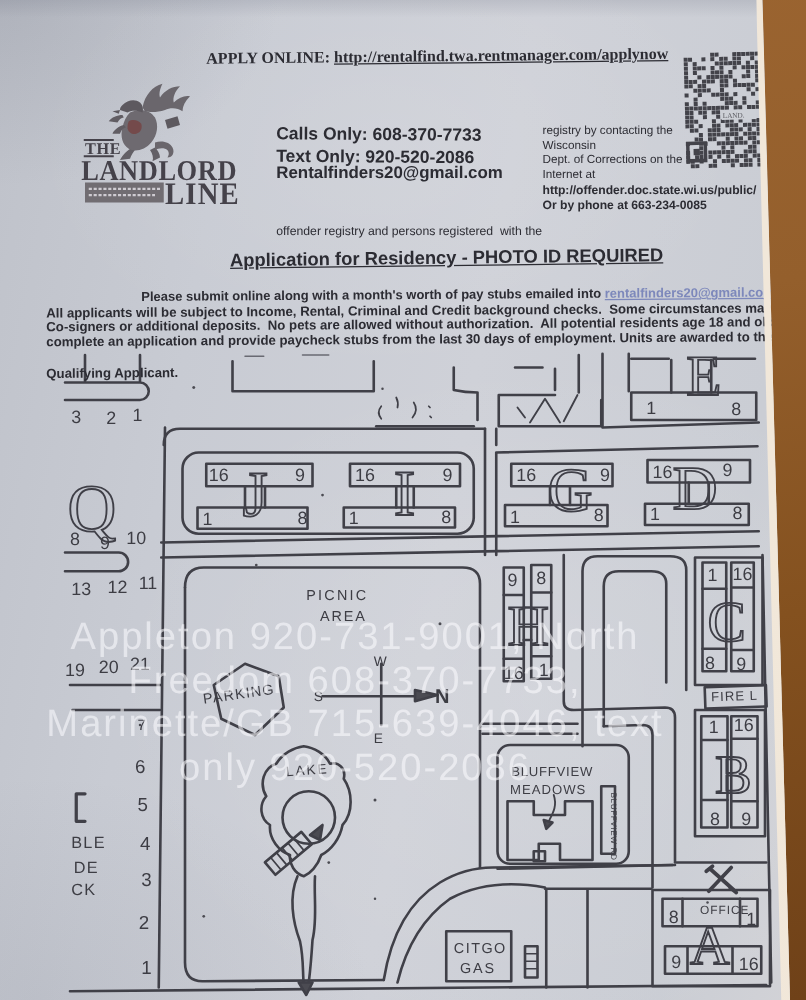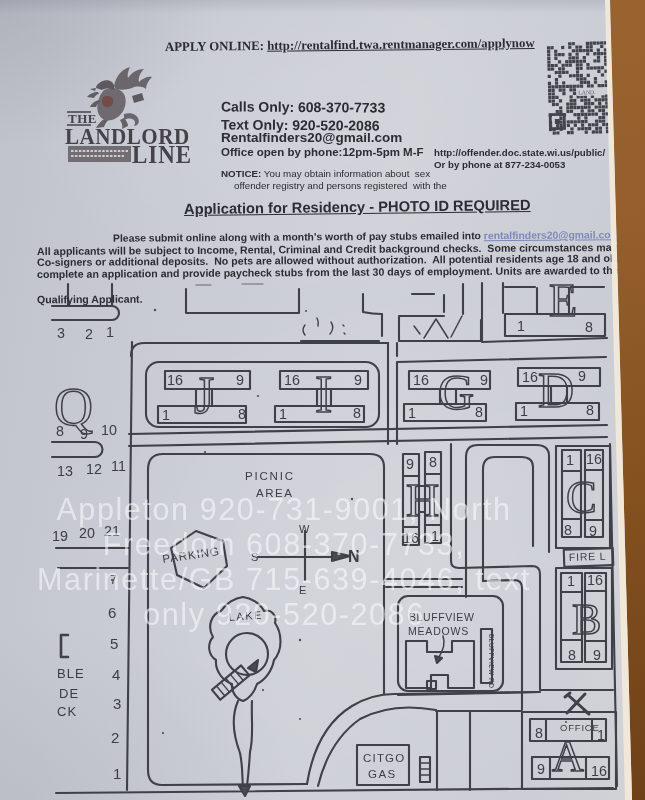--- a/index.html
+++ b/index.html
@@ -214,25 +214,24 @@
 <text x="59" y="698" font-size="13" letter-spacing="1">DE</text>
 <text x="57" y="716" font-size="13" letter-spacing="1">CK</text>
 <text x="489" y="634" font-size="6.5" letter-spacing="0.5" transform="rotate(90 489 634)">BLUFFVIEW RD</text>
 </g>
 </svg>
 
  <div class="t ser" style="left:165px;top:38px;font-size:12.8px;font-weight:bold;transform:rotate(-0.6deg)">APPLY ONLINE: <span style="text-decoration:underline">http://rentalfind.twa.rentmanager.com/applynow</span></div>
  <div class="t" style="left:221px;top:99px;font-size:14px;font-weight:bold;transform:rotate(0.4deg)">Calls Only: 608-370-7733</div>
  <div class="t" style="left:221px;top:117px;font-size:14px;font-weight:bold;transform:rotate(0.4deg)">Text Only: 920-520-2086</div>
  <div class="t" style="left:221px;top:130px;font-size:13.5px;font-weight:bold;">Rentalfinders20@gmail.com</div>
- <div class="t" style="left:221px;top:146px;font-size:11.5px;font-weight:bold;">Office open by phone:12pm-5pm M-F</div>
- <div class="t" style="left:221px;top:168px;font-size:9.8px;"><b>NOTICE:</b> You may obtain information about&nbsp; sex</div>
- <div class="t" style="left:234px;top:180px;font-size:9.8px;text-align:right;">offender registry and persons registered&nbsp; with the</div>
+ <div class="t" style="left:221px;top:180px;font-size:9.8px;text-align:right;">offender registry and persons registered&nbsp; with the</div>
+ <div class="t" style="left:434px;top:98px;font-size:9.4px;line-height:11.6px;white-space:normal;width:125px;">registry by contacting the Wisconsin<br>Dept. of Corrections on the Internet at</div>
  <div class="t" style="left:434px;top:147px;font-size:9.7px;font-weight:bold;">http://offender.doc.state.wi.us/public/</div>
- <div class="t" style="left:434px;top:159px;font-size:9.7px;font-weight:bold;">Or by phone at 877-234-0053</div>
+ <div class="t" style="left:434px;top:159px;font-size:9.7px;font-weight:bold;">Or by phone at 663-234-0085</div>
 
  <div class="t" style="left:184px;top:199px;font-size:14.7px;font-weight:bold;text-decoration:underline;transform:rotate(-0.7deg)">Application for Residency - PHOTO ID REQUIRED</div>
  <div class="t" style="left:113px;top:231px;font-size:10.4px;font-weight:bold;transform:rotate(-0.4deg)">Please submit online along with a month's worth of pay stubs emailed into <span style="color:#7d88bb;text-decoration:underline">rentalfinders20@gmail.com</span></div>
  <div class="t" style="left:37px;top:242.5px;font-size:10.6px;font-weight:bold;transform:rotate(-0.4deg)">All applicants will be subject to Income, Rental, Criminal and Credit background checks.&nbsp; Some circumstances may r</div>
  <div class="t" style="left:37px;top:254px;font-size:10.6px;font-weight:bold;transform:rotate(-0.4deg)">Co-signers or additional deposits.&nbsp; No pets are allowed without authorization.&nbsp; All potential residents age 18 and olc</div>
  <div class="t" style="left:37px;top:265.5px;font-size:10.6px;font-weight:bold;transform:rotate(-0.4deg)">complete an application and provide paycheck stubs from the last 30 days of employment. Units are awarded to the</div>
  <div class="t" style="left:37px;top:293px;font-size:10.6px;font-weight:bold;transform:rotate(-0.4deg)">Qualifying Applicant.</div>
 
  <svg id="logo" width="150" height="110" viewBox="0 0 150 110" style="position:absolute;left:58px;top:62px">
 <g>

